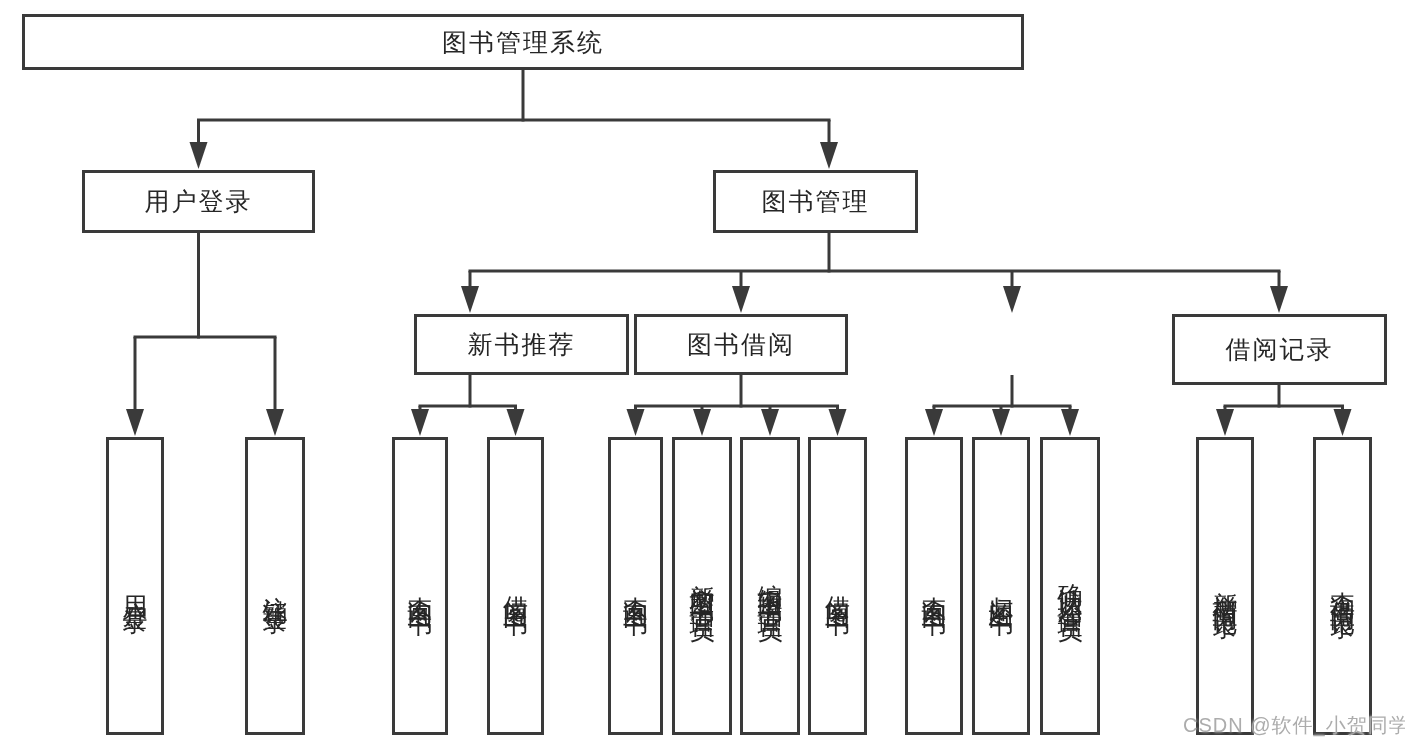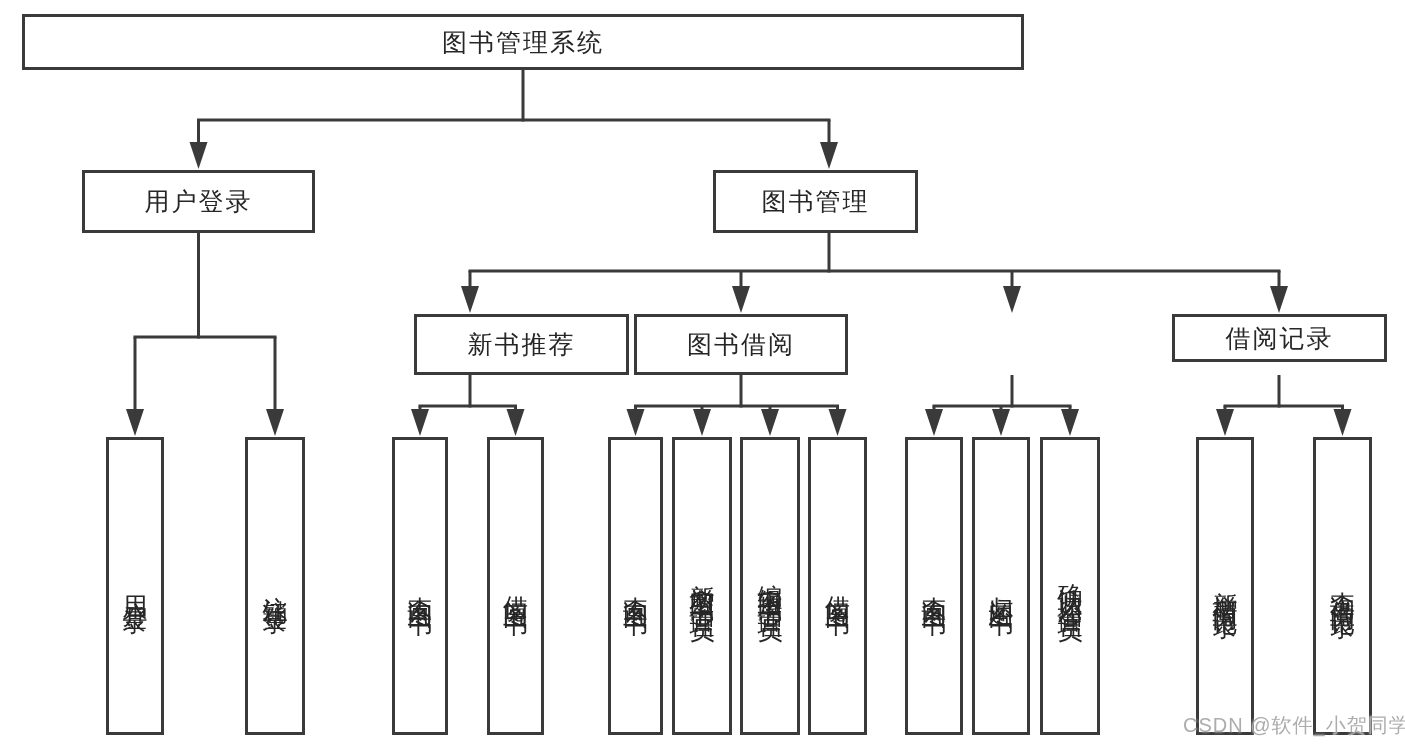--- a/index.html
+++ b/index.html
@@ -108,21 +108,21 @@
     <polygon points="1333.5,409 1351.5,409 1342.5,436" stroke="none"></polygon>
   </svg>
 
   <div class="node h" style="left:22px;top:14px;width:1002px;height:56px;">图书管理系统</div>
 
   <div class="node h" style="left:82px;top:170px;width:233px;height:63px;">用户登录</div>
   <div class="node h" style="left:713px;top:170px;width:205px;height:63px;">图书管理</div>
 
   <div class="node h" style="left:378px;top:314px;width:215px;height:61px;margin-left:36px;">新书推荐</div>
   <div class="node h" style="left:634px;top:314px;width:214px;height:61px;">图书借阅</div>
-  <div class="node h" style="left:1172px;top:314px;width:215px;height:48px;">借阅记录</div>
+  <div class="node h" style="left:1172px;top:314px;width:215px;height:71px;">借阅记录</div>
 
   <div class="node v" style="left:106px;top:437px;width:58px;height:298px;">
     <span class="vt">用户登录</span>
   </div>
   <div class="node v" style="left:245px;top:437px;width:60px;height:298px;">
     <span class="vt">注销登录</span>
   </div>
 
   <div class="node v" style="left:392px;top:437px;width:56px;height:298px;">
     <span class="vt">查询图书</span>

